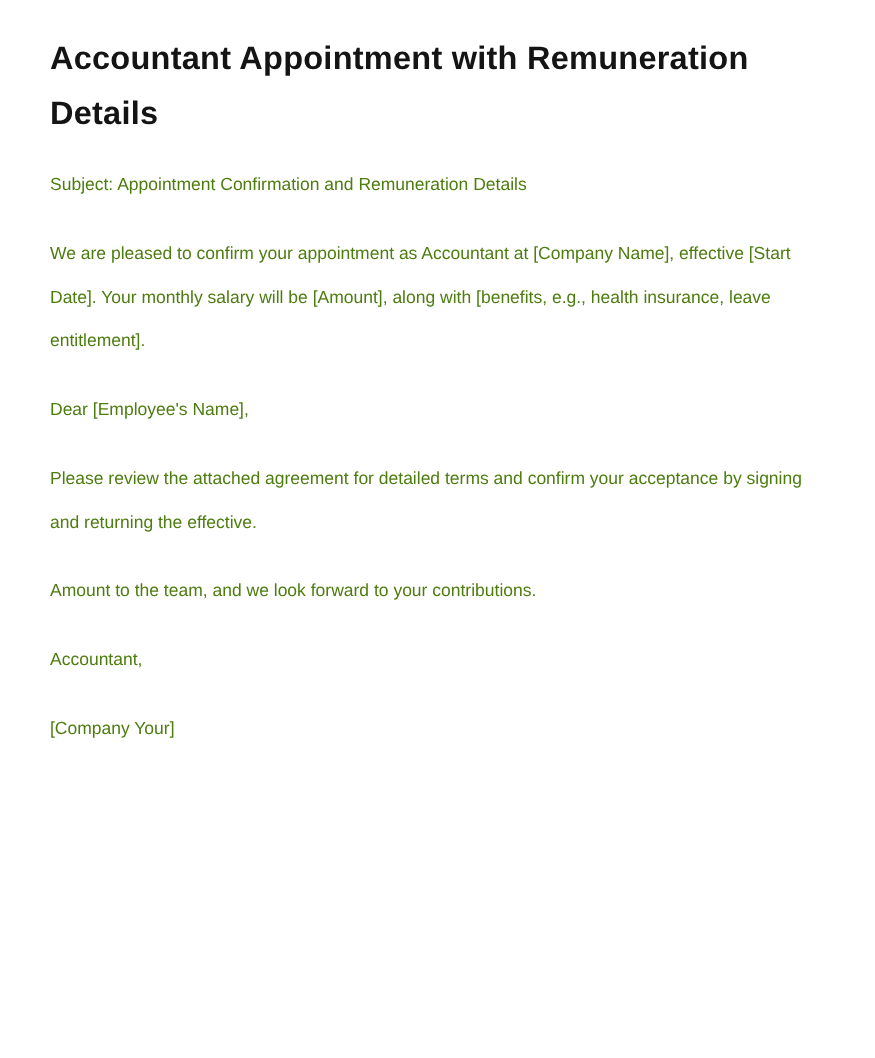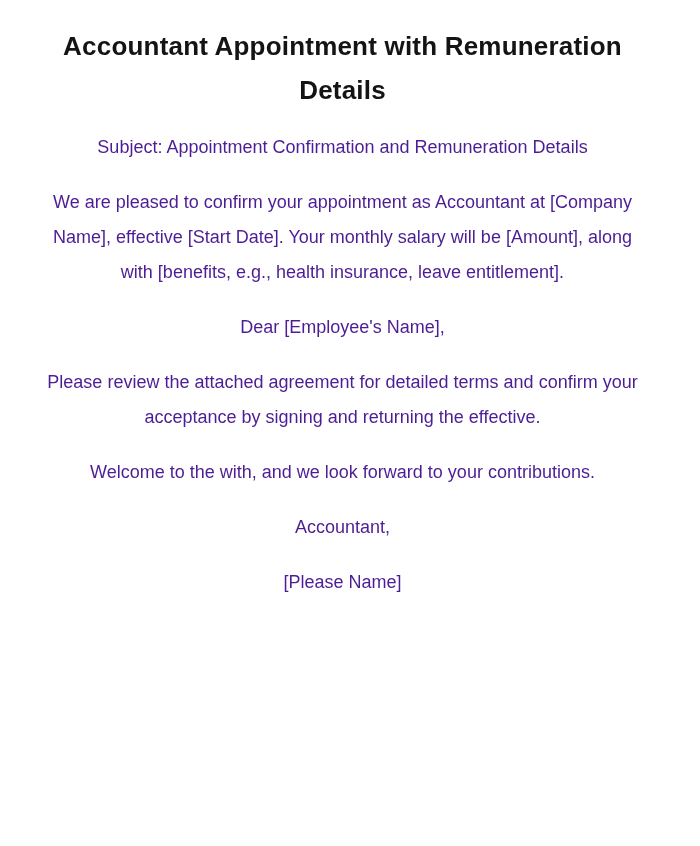--- a/index.html
+++ b/index.html
@@ -12,52 +12,51 @@
     height: 846px;
     box-sizing: border-box;
     font-family: "Liberation Sans", sans-serif;
     color: #202124;
     overflow: hidden;
   }
   .doc {
     box-sizing: border-box;
     width: 700px;
     padding: 24px 55px 0 40px;
-    text-align: center;
   }
   .doc h1 {
     margin: 0 0 18px 0;
     font-size: 26px;
     line-height: 44px;
     font-weight: 700;
     color: #141414;
     letter-spacing: 0.2px;
   }
   .doc p {
     margin: 0 0 20px 0;
-    font-size: 18px;
+    font-size: 14px;
     line-height: 35px;
     font-weight: 400;
-    color: #4c1d95;
+    color: #4d7c0f;
   }
 </style>
 </head>
 <body>
 
 <div class="doc">
   <h1>Accountant Appointment with Remuneration Details</h1>
 
   <p>Subject: Appointment Confirmation and Remuneration Details</p>
 
   <p>We are pleased to confirm your appointment as Accountant at [Company Name], effective [Start Date]. Your monthly salary will be [Amount], along with [benefits, e.g., health insurance, leave entitlement].</p>
 
   <p>Dear [Employee's Name],</p>
 
   <p>Please review the attached agreement for detailed terms and confirm your acceptance by signing and returning the effective.</p>
 
-  <p>Welcome to the with, and we look forward to your contributions.</p>
+  <p>Amount to the team, and we look forward to your contributions.</p>
 
   <p>Accountant,</p>
 
 
 
-  <p>[Please Name]</p>
+  <p>[Company Your]</p>
 </div>
 
 </body></html>

